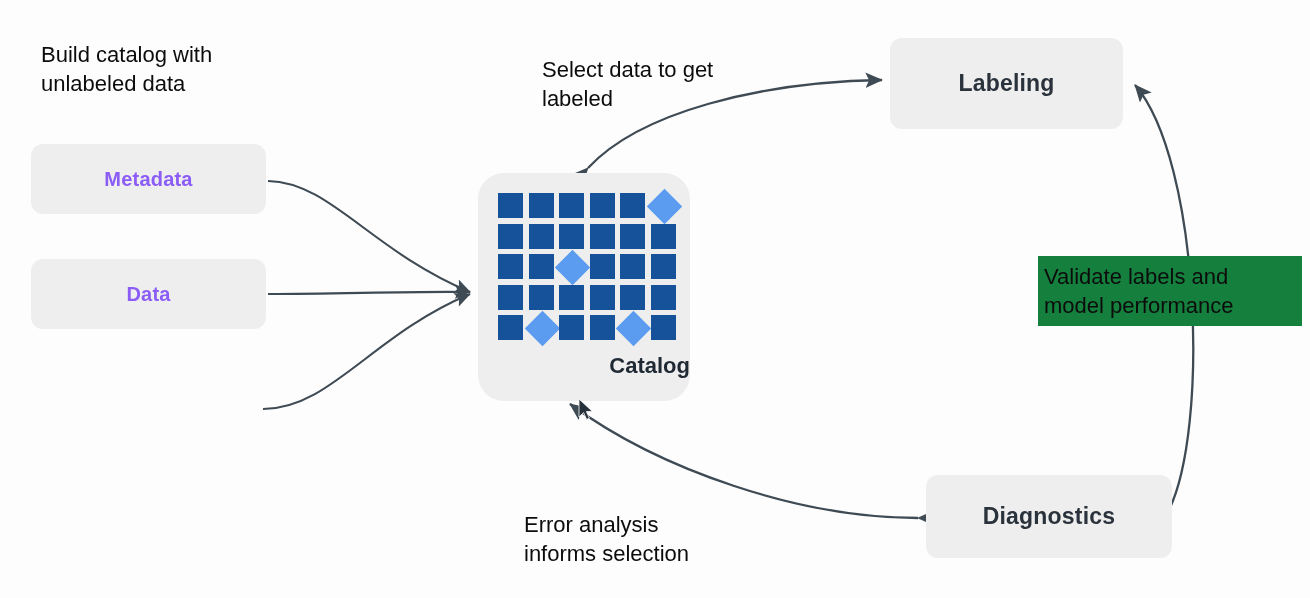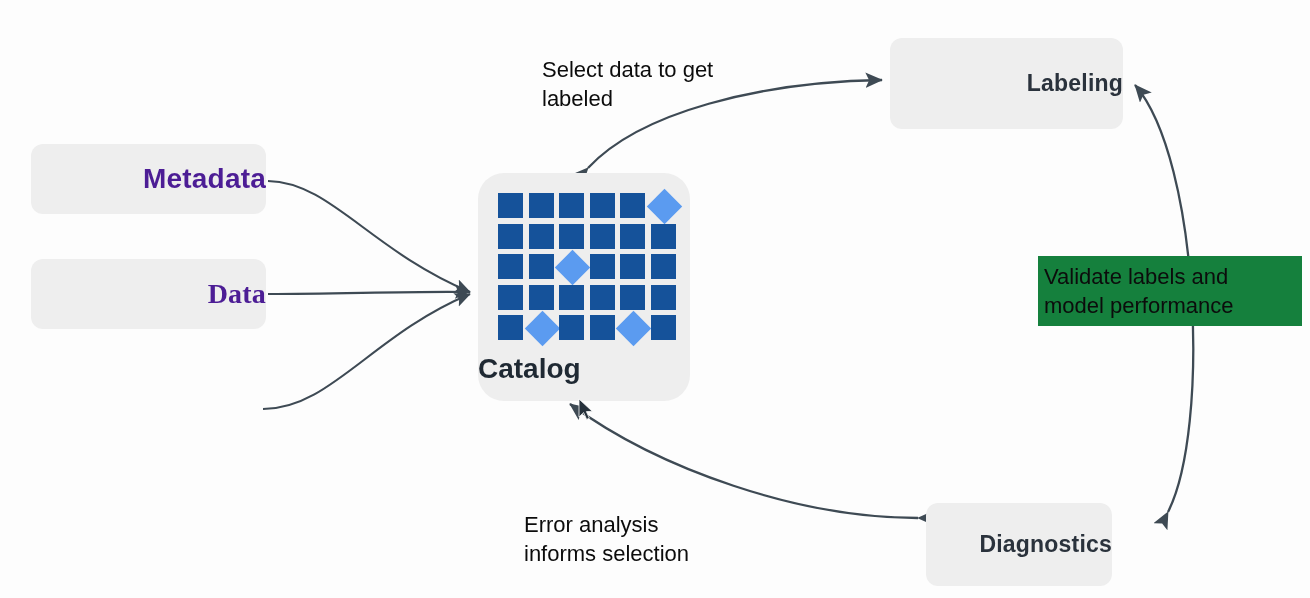--- a/index.html
+++ b/index.html
@@ -10,48 +10,48 @@
     overflow: hidden;
   }
   #stage { position: relative; width: 1310px; height: 598px; background: #FDFDFD; }
 
   svg.edges { position: absolute; left: 0; top: 0; width: 1310px; height: 598px; pointer-events: none; }
 
   .node {
     position: absolute;
     background: #EEEEEE;
     border-radius: 12px;
-    display: flex; align-items: center; justify-content: flex-end;
+    display: flex; align-items: center; justify-content: center;
     font-weight: bold;
     color: #1F2933;
     letter-spacing: 0.2px;
   }
-  .node.left-node { color: #4c1d95; font-size: 28px; }
+  .node.left-node { color: #8b5cf6; font-size: 20px; }
   .node.right-node { color: #2A323C; font-size: 23px; }
 
   #node-metadata   { left: 31px;  top: 144px; width: 235px; height: 70px; }
-  #node-data       { left: 31px;  top: 259px; width: 235px; height: 70px; font-family: Liberation Serif, serif; }
+  #node-data       { left: 31px;  top: 259px; width: 235px; height: 70px; }
   #node-embeddings { left: 26px;  top: 375px; width: 235px; height: 70px; }
   #node-labeling   { left: 890px; top: 38px;  width: 233px; height: 91px; }
-  #node-diagnostics{ left: 926px; top: 475px; width: 186px; height: 83px; margin-top: 28px; }
+  #node-diagnostics{ left: 926px; top: 475px; width: 246px; height: 83px; }
 
   #catalog-panel {
     position: absolute; left: 478px; top: 173px; width: 212px; height: 228px;
     background: #EEEEEE; border-radius: 26px;
   }
   #catalog-grid {
     position: absolute; left: 20px; top: 20px;
     width: 176px; height: 150px;
   }
   .cell { position: absolute; width: 25px; height: 25px; }
   .cell.square  { background: #15529A; }
   .cell.diamond { background: #5B9BF0; transform: rotate(45deg); }
   #catalog-label {
     position: absolute; left: 0; right: 0; top: 180px;
-    text-align: left; font-size: 28px; font-weight: bold; color: #1F2933;
+    text-align: right; font-size: 22px; font-weight: bold; color: #1F2933;
   }
 
   .ann {
     position: absolute;
     font-size: 22px;
     color: #0C0C0C;
     line-height: 1.32;
     white-space: pre-line;
   }
   #ann-build   { left: 41px;  top: 40px;  width: 280px; }
@@ -130,20 +130,22 @@
     <div id="catalog-label">Catalog</div>
   </div>
 
   <div class="node right-node" id="node-labeling">
     <span>Labeling</span>
   </div>
   <div class="node right-node" id="node-diagnostics">
     <span>Diagnostics</span>
   </div>
 
+  <div class="ann" id="ann-build">Build catalog with
+unlabeled data</div>
   <div class="ann" id="ann-error">Error analysis
 informs selection</div>
   <div class="ann" id="ann-select">Select data to get
 labeled</div>
   <div class="ann" id="ann-validate">Validate labels and
 model performance</div>
 
   <svg id="cursor" viewBox="0 0 16 24">
     <path d="M1,1 L1,19 L5.6,14.6 L8.6,21.4 L11.4,20.2 L8.4,13.6 L14.4,13.4 Z" fill="#26313B" stroke="#FDFDFD" stroke-width="0.8"></path>
   </svg>

